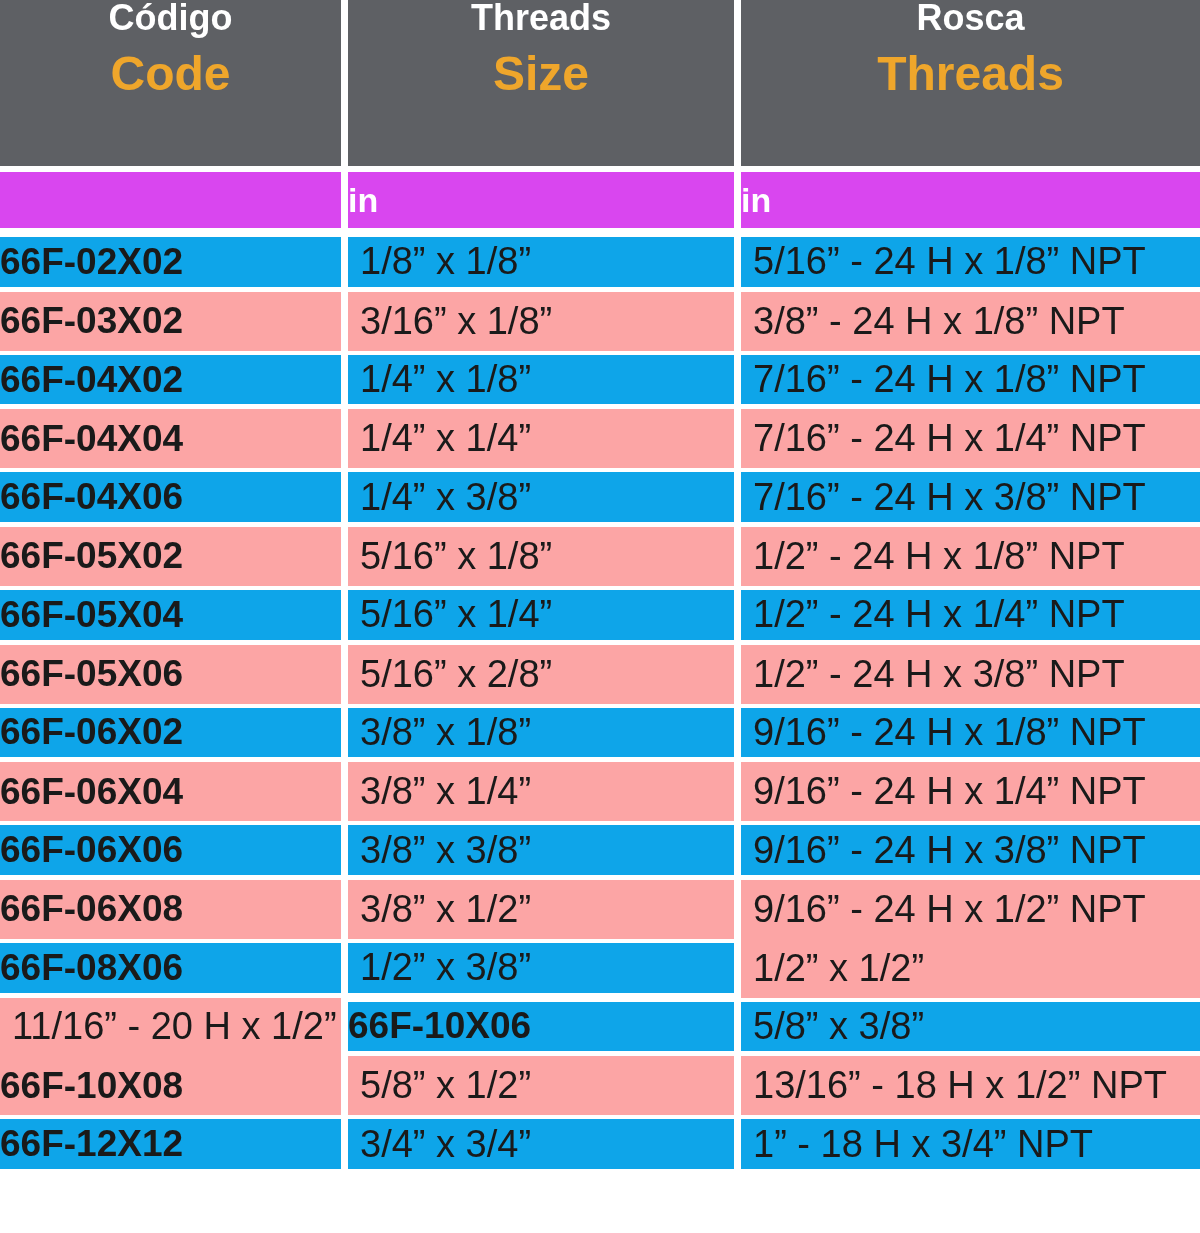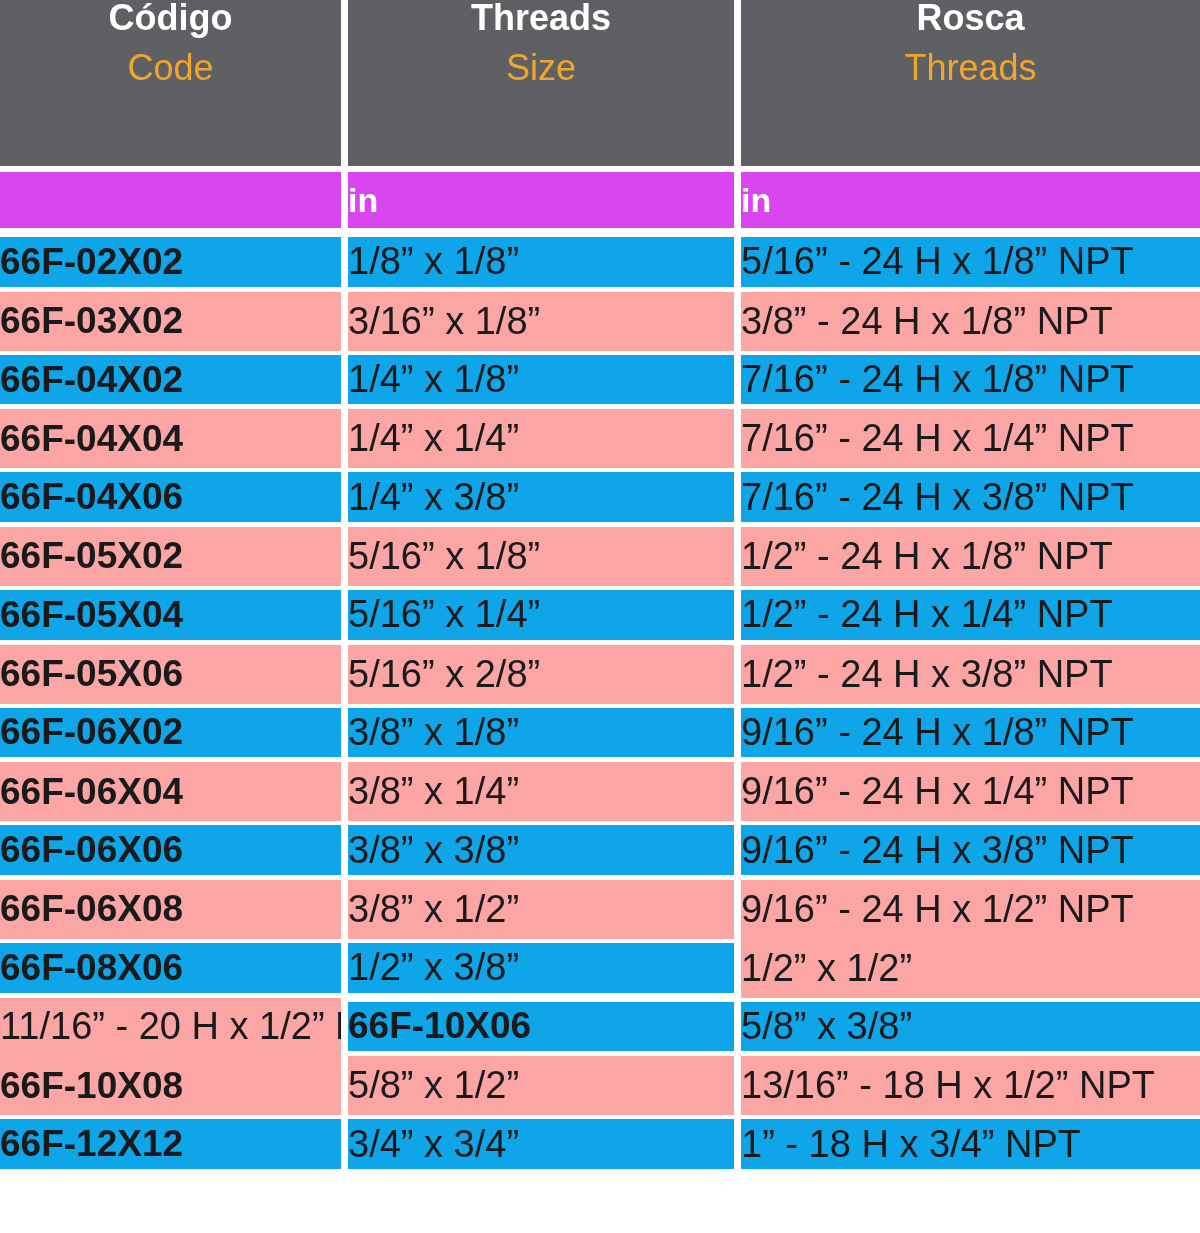--- a/index.html
+++ b/index.html
@@ -34,22 +34,22 @@
     gap: 14px;
   }
   .hdr .es {
     color: #ffffff;
     font-size: 36px;
     font-weight: bold;
     line-height: 1;
   }
   .hdr .en {
     color: #efa62b;
-    font-size: 36px;
-    font-weight: normal;
+    font-size: 48px;
+    font-weight: bold;
     line-height: 1;
   }
   
   .unit {
     background: #d946ef;
     border-bottom: 5px solid #ffffff;
     color: #ffffff;
     font-size: 34px;
     font-weight: bold;
   }
@@ -62,20 +62,21 @@
   .w { background: #fca5a5; }
   .code {
     color: #1a1a1a;
     font-size: 37px;
     font-weight: bold;
   }
   .val {
     color: #1a1a1a;
     font-size: 38px;
     font-weight: normal;
+    padding-left: 12px;
   }
 </style>
 </head>
 <body>
 
 <div class="page">
   <div class="tbl">
 
     <div class="c hdr">
       <div class="es">Código</div>

